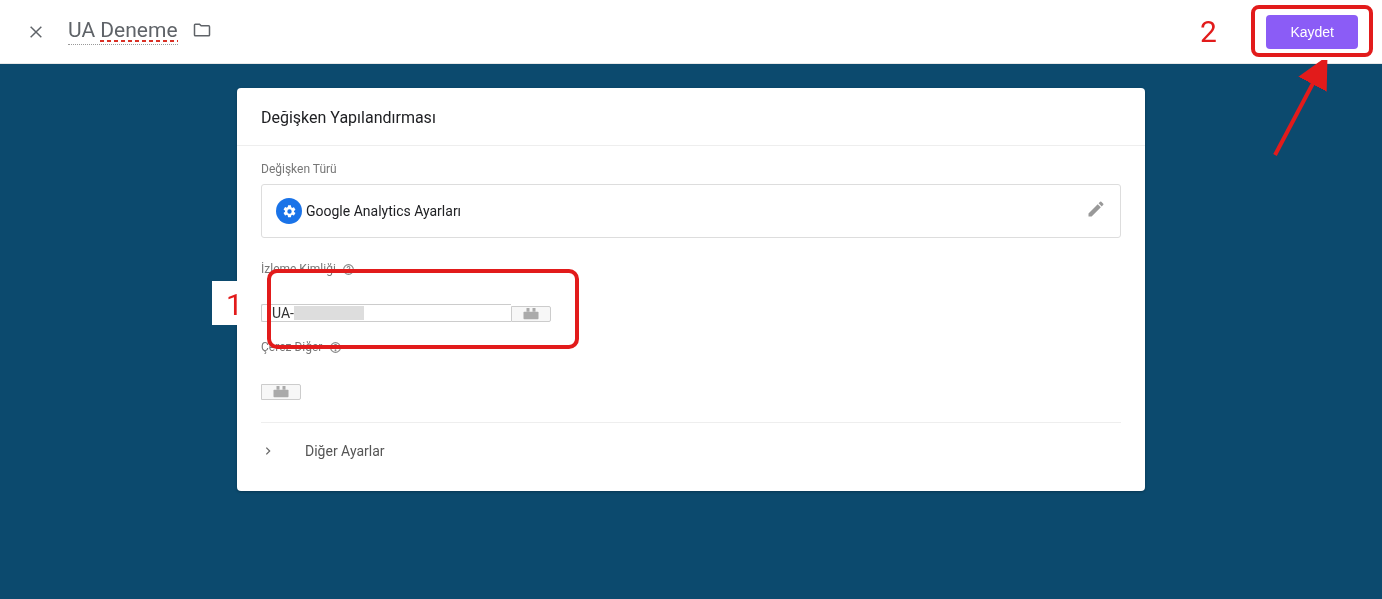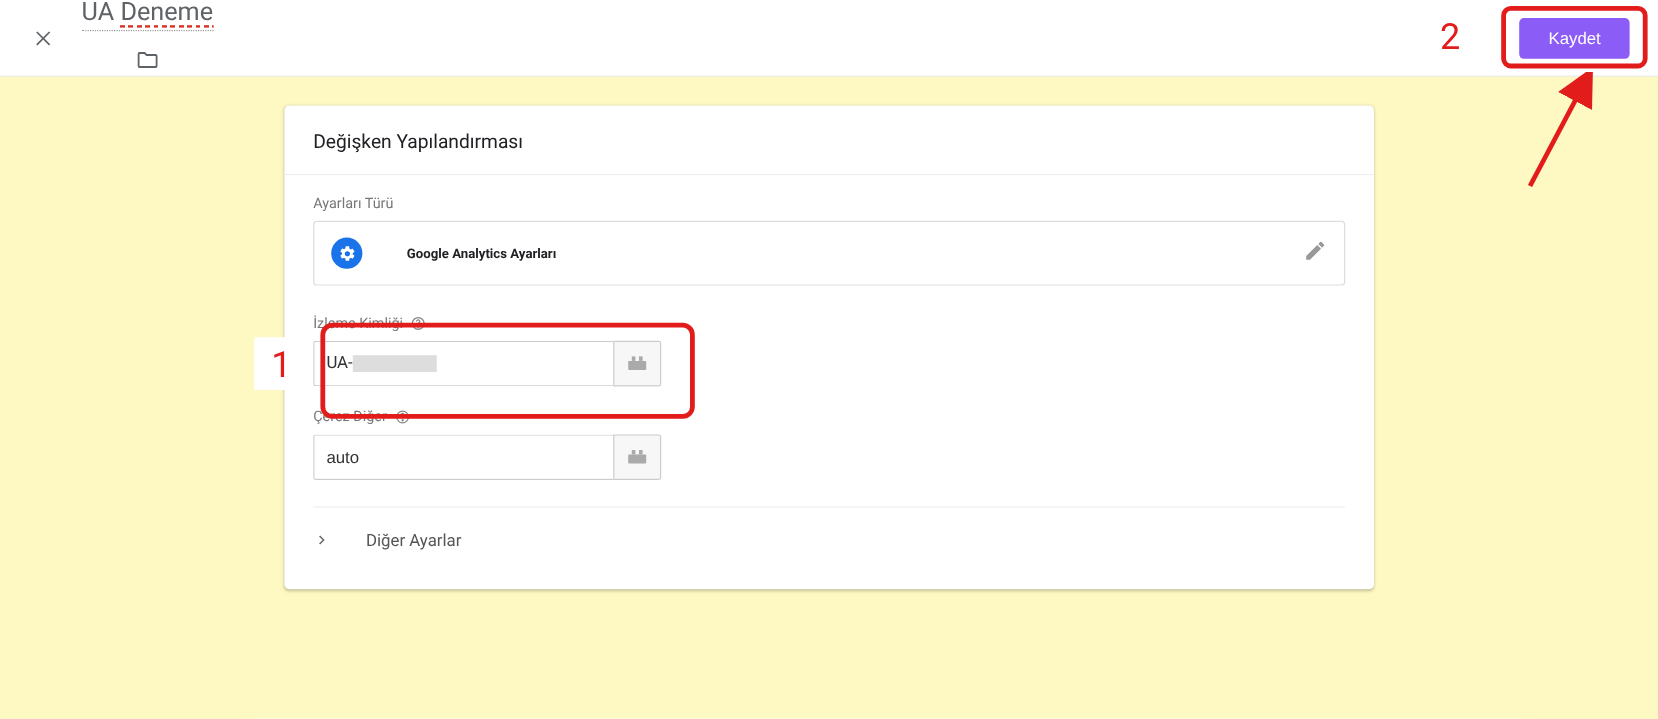--- a/index.html
+++ b/index.html
@@ -24,21 +24,20 @@
     display: flex; align-items: center; justify-content: center;
     color: #5f6368;
     cursor: pointer;
     flex-shrink: 0;
   }
   .title-wrap {
     margin-left: 20px;
     display: flex;
     align-items: center;
     gap: 14px;
-    flex-direction: column;
   }
   .title {
     font-size: 21px;
     color: #5f6368;
     font-weight: 400;
     border-bottom: 1px dotted #999;
     padding-bottom: 2px;
     position: relative;
   }
   .title .u1 {
@@ -56,21 +55,21 @@
     background: #8b5cf6;
     color: #fff;
     border: none;
     border-radius: 4px;
     font-size: 14px;
     font-weight: 500;
     padding: 9px 24px;
     cursor: pointer;
   }
   .bg-gray {
-    background: #fef9c3;
+    background: #0c4a6e;
     position: absolute;
     top: 64px; left: 0; right: 0; bottom: 0;
   }
   .card {
     background: #fff;
     width: 908px;
     margin: 24px auto 0;
     border-radius: 4px;
     box-shadow: 0 1px 3px rgba(0,0,0,.2), 0 1px 2px rgba(0,0,0,.06);
     padding-bottom: 4px;
@@ -107,32 +106,33 @@
   }
   .type-icon {
     width: 26px; height: 26px;
     border-radius: 50%;
     background: #1a73e8;
     display: flex; align-items: center; justify-content: center;
     color: #fff;
     flex-shrink: 0;
   }
   .type-name {
-    margin-left: 37px;
-    font-size: 11px;
+    margin-left: 4px;
+    font-size: 14px;
     color: #202124;
-    font-weight: 700;
+    font-weight: 400;
     flex: 1;
   }
   .edit-icon { color: #999; cursor: pointer; }
   .field-group { margin-bottom: 18px; }
   .input-combo {
     display: flex;
     width: 290px;
     height: 38px;
+    align-items: flex-end;
   }
   .input-combo input {
     flex: 1;
     border: 1px solid #ccc;
     border-right: none;
     border-radius: 2px 0 0 2px;
     padding: 0 10px;
     font-size: 14px;
     color: #333;
     outline: none;
@@ -228,21 +228,21 @@
   </div>
   <div class="header-right">
     <button class="save-btn">Kaydet</button>
   </div>
 </div>
 
 <div class="bg-gray">
   <div class="card">
     <div class="card-header">Değişken Yapılandırması</div>
     <div class="card-body">
-      <div class="section-label">Ayarları Türü</div>
+      <div class="section-label">Değişken Türü</div>
       <div class="type-row">
         <span class="type-icon">
           <svg width="15" height="15" viewBox="0 0 24 24" fill="currentColor">
             <path d="M19.14,12.94a7.07,7.07,0,0,0,.05-.94,7.07,7.07,0,0,0-.05-.94l2.03-1.58a.5.5,0,0,0,.12-.64l-1.92-3.32a.5.5,0,0,0-.61-.22l-2.39.96a7,7,0,0,0-1.62-.94l-.36-2.54A.5.5,0,0,0,13.9,2H10.1a.5.5,0,0,0-.49.42L9.25,4.96a7,7,0,0,0-1.62.94l-2.39-.96a.5.5,0,0,0-.61.22L2.71,8.48a.5.5,0,0,0,.12.64l2.03,1.58a7.07,7.07,0,0,0-.05.94,7.07,7.07,0,0,0,.05.94L2.83,14.16a.5.5,0,0,0-.12.64l1.92,3.32a.5.5,0,0,0,.61.22l2.39-.96a7,7,0,0,0,1.62.94l.36,2.54a.5.5,0,0,0,.49.42h3.8a.5.5,0,0,0,.49-.42l.36-2.54a7,7,0,0,0,1.62-.94l2.39.96a.5.5,0,0,0,.61-.22l1.92-3.32a.5.5,0,0,0-.12-.64ZM12,15.5A3.5,3.5,0,1,1,15.5,12,3.5,3.5,0,0,1,12,15.5Z"></path>
           </svg>
         </span>
         <span class="type-name">Google Analytics Ayarları</span>
         <span class="edit-icon">
           <svg width="20" height="20" viewBox="0 0 24 24" fill="currentColor">
             <path d="M3 17.25V21h3.75l11.06-11.06-3.75-3.75L3 17.25zM20.71 7.04a1 1 0 0 0 0-1.41l-2.34-2.34a1 1 0 0 0-1.41 0l-1.83 1.83 3.75 3.75 1.83-1.83z"></path>
@@ -281,21 +281,20 @@
           <span>Çerez Diğer</span>
           <span class="help-icon">
             <svg width="13" height="13" viewBox="0 0 24 24" fill="none" stroke="currentColor" stroke-width="2">
               <circle cx="12" cy="12" r="9"></circle>
               <path d="M9.5 9a2.5 2.5 0 1 1 3.5 2.3c-.8.4-1 .9-1 1.7"></path>
               <circle cx="12" cy="17" r="0.8" fill="currentColor"></circle>
             </svg>
           </span>
         </div>
         <div class="input-combo">
-          <input type="text" value="auto" style="">
           <div class="brick-btn">
             <svg width="18" height="14" viewBox="0 0 24 18" fill="currentColor">
               <rect x="2" y="6" width="20" height="10" rx="1"></rect>
               <rect x="6" y="1" width="4" height="5"></rect>
               <rect x="14" y="1" width="4" height="5"></rect>
             </svg>
           </div>
         </div>
       </div>
 

